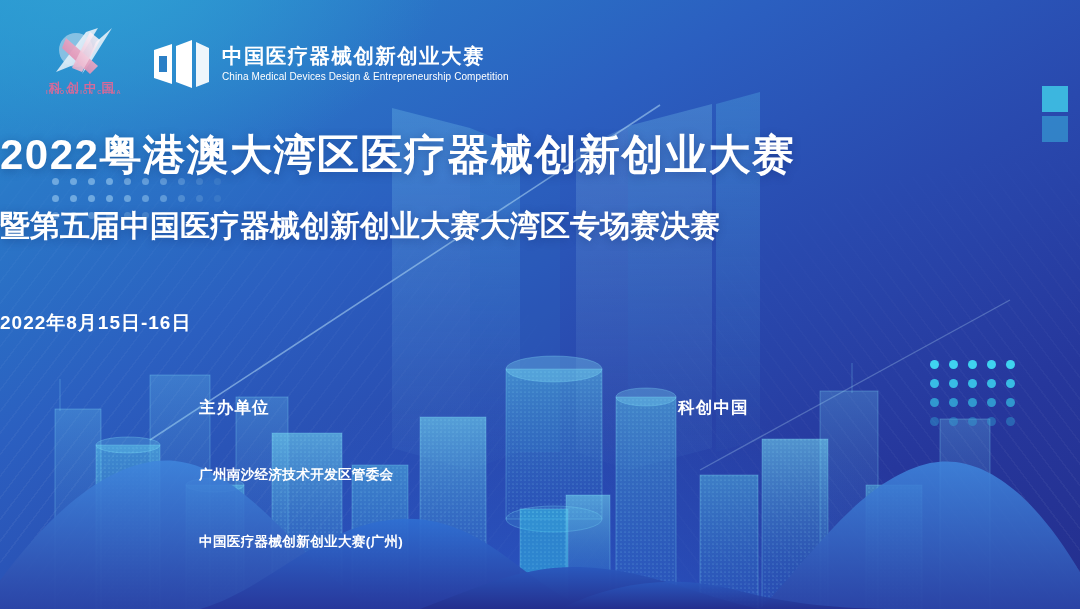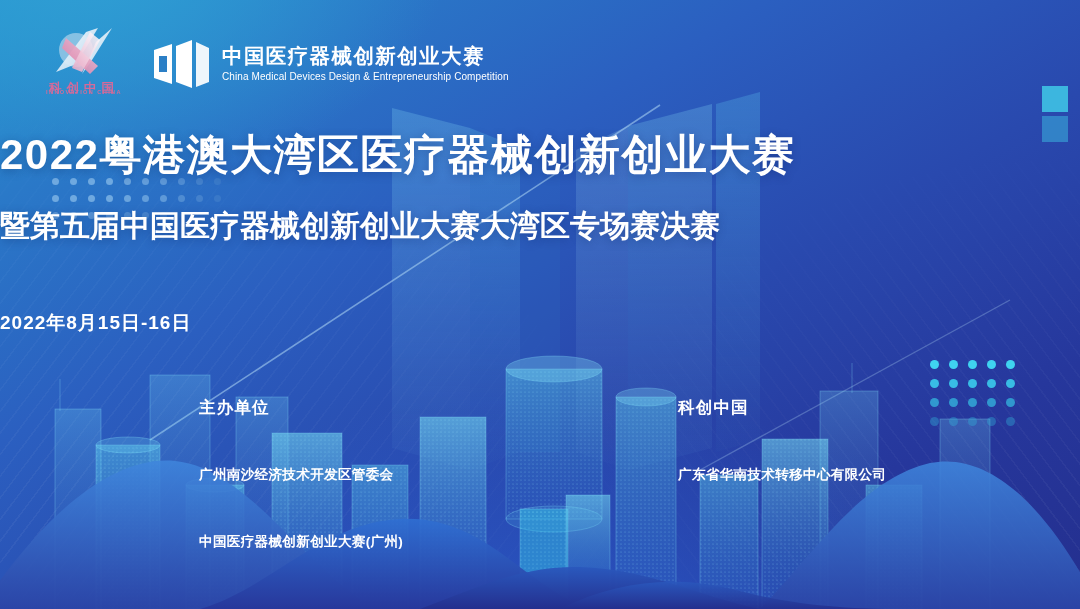--- a/index.html
+++ b/index.html
@@ -349,17 +349,16 @@
   <div class="date">2022年8月15日-16日</div>
 
   <div class="units">
     <div class="unit left">
       <h3>主办单位</h3>
       <p>广州南沙经济技术开发区管委会</p>
       <p>中国医疗器械创新创业大赛(广州)</p>
     </div>
     <div class="unit right">
       <h3>科创中国</h3>
-      <p>广东省华南技术转移中心有限公司</p>
     </div>
   </div>
 
 </div>
 
 </body></html>

